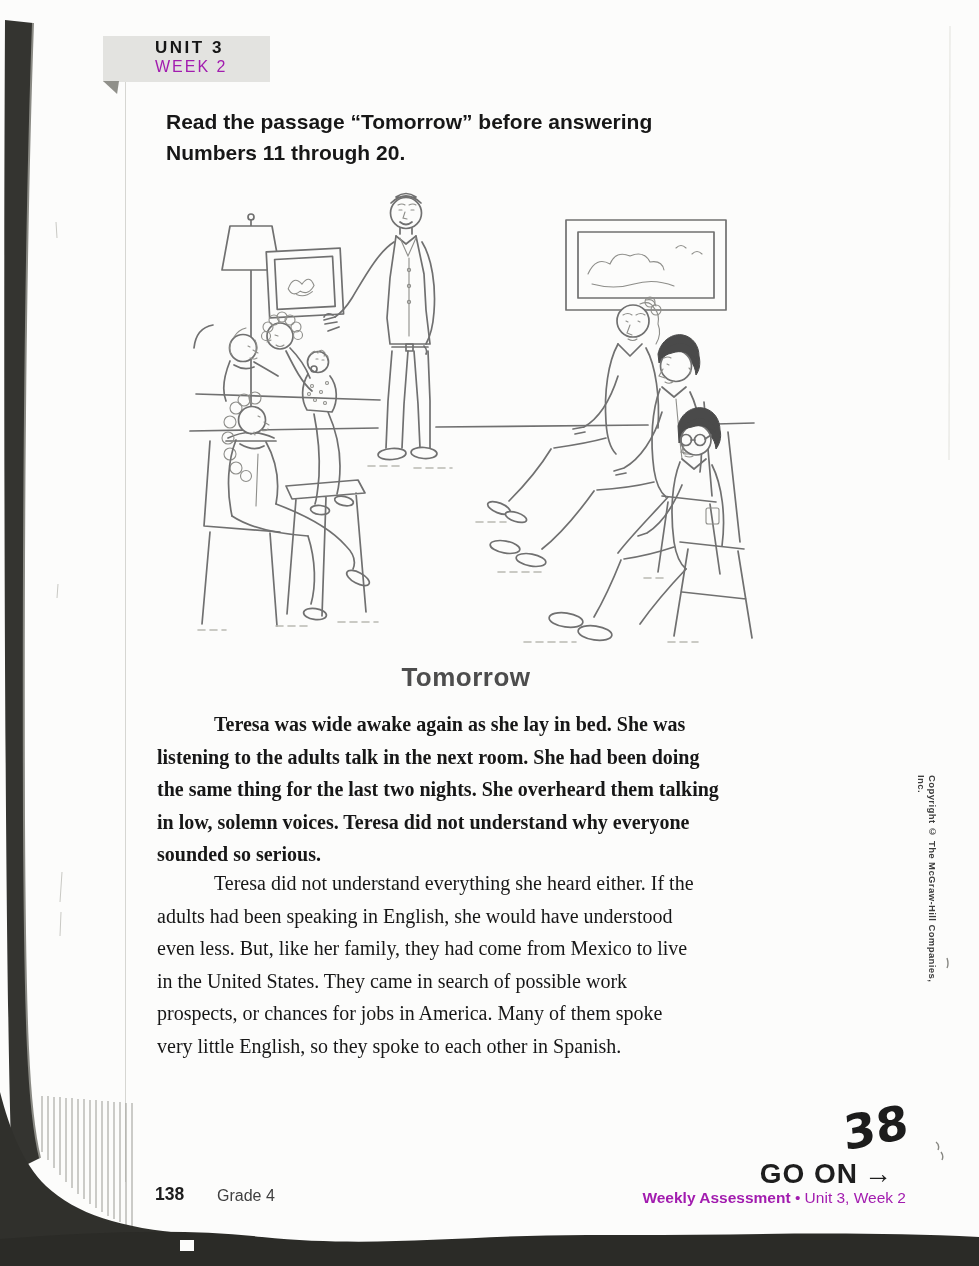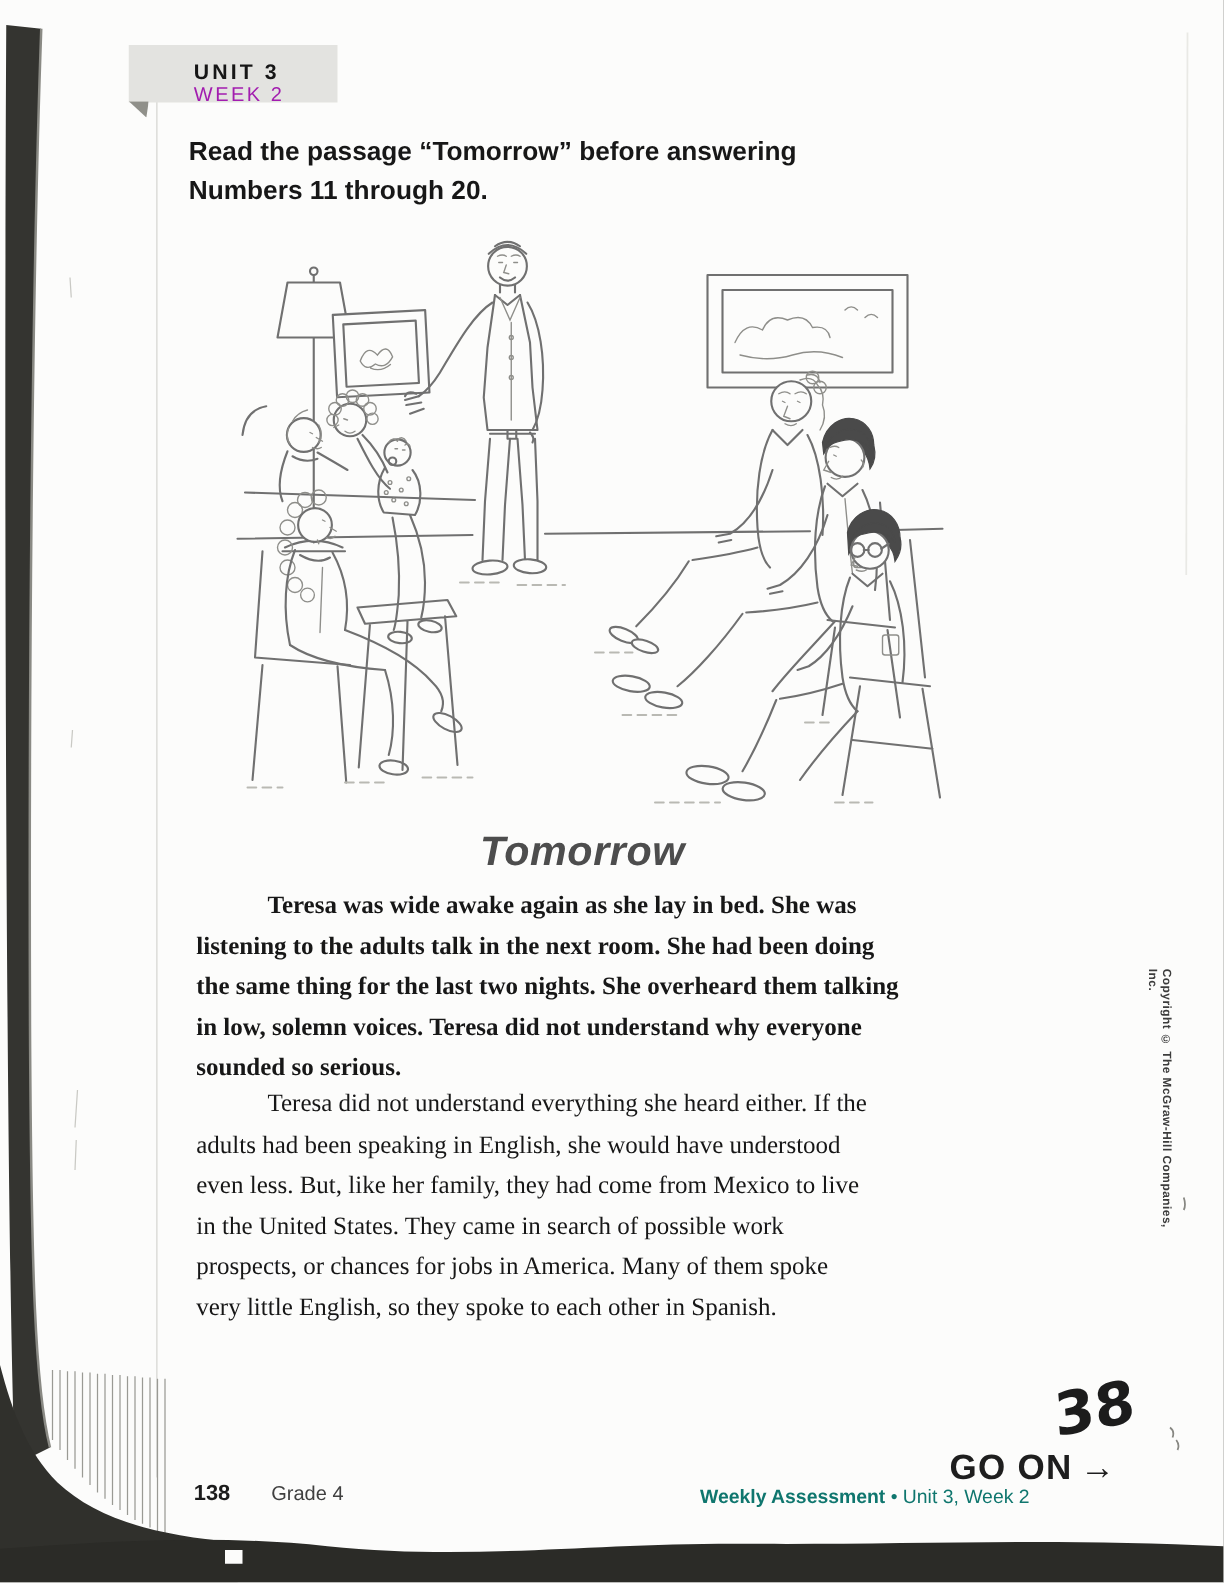--- a/index.html
+++ b/index.html
@@ -16,48 +16,48 @@
     position:relative;width:979px;height:1266px;margin:0 auto;
     background:var(--paper);overflow:hidden;
   }
   .abs{position:absolute;}
   svg{display:block;}
 
   
   .badge{
     left:103px;top:36px;width:167px;height:46px;
     background:var(--badge-bg);
-    padding:12px 0 0 52px;box-sizing:border-box;
+    padding:2px 0 0 52px;box-sizing:border-box;
   }
   .badge::after{
     content:"";position:absolute;left:0px;bottom:-12px;width:16px;height:13px;
     background:#90908a;clip-path:polygon(0 0,100% 0,88% 100%);
   }
   .badge-unit{font-size:17px;font-weight:bold;letter-spacing:2.5px;color:#161616;line-height:19px;}
   .badge-week{font-size:16px;letter-spacing:2px;color:#a21caf;line-height:19px;}
 
   
   .instruction{
-    left:151px;top:106px;width:560px;
+    left:166px;top:106px;width:560px;
     font-size:21px;font-weight:bold;color:#171717;line-height:31px;
     white-space:pre-line;
   }
 
   
   .illustration{left:168px;top:186px;width:592px;height:472px;}
   .sk{stroke:var(--sketch);fill:none;stroke-width:1.7;stroke-linecap:round;stroke-linejoin:round;}
   .skthin{stroke:#8e8e8a;fill:none;stroke-width:1.1;stroke-linecap:round;}
   .shadow{stroke:#b9b9b3;fill:none;stroke-width:1.6;stroke-dasharray:7 5;stroke-linecap:round;}
   .hairfill{fill:#4a4a4a;stroke:#4a4a4a;stroke-width:1;}
   .paperfill{fill:var(--paper);}
 
   
   .passage-title{
     left:157px;top:662px;width:618px;text-align:center;
-    font-size:33px;font-weight:bold;letter-spacing:0.5px;color:var(--title-gray);font-style:italic;
+    font-size:26px;font-weight:bold;letter-spacing:0.5px;color:var(--title-gray);
   }
   .para{
     left:157px;color:#171717;
     font-family:"Liberation Serif","DejaVu Serif",serif;
     font-size:20px;line-height:32.5px;white-space:pre;text-indent:57px;
   }
   .para1{top:708px;font-weight:bold;}
   .para2{top:867px;}
 
   
@@ -75,21 +75,21 @@
   }
   .goon{
     left:640px;top:1158px;width:253px;text-align:right;
     font-size:28px;font-weight:800;letter-spacing:1px;color:#1e1e1e;
   }
   .goon .arrow{font-weight:bold;margin-left:6px;}
 
   
   .footer-num{left:155px;top:1184px;font-size:17.5px;font-weight:bold;color:#1c1c1c;}
   .footer-grade{left:217px;top:1187px;font-size:16px;color:#404040;}
-  .footer-right{left:560px;top:1189px;width:346px;text-align:left;font-size:15.5px;color:#0f766e;}
+  .footer-right{left:560px;top:1189px;width:346px;text-align:right;font-size:15.5px;color:#a21caf;}
   .footer-right .b{font-weight:bold;}
 
   .artifacts{left:0;top:0;pointer-events:none;}
 </style>
 </head>
 <body>
 
 <div class="sheet">
 
   <svg class="abs artifacts" width="979" height="1266" viewBox="0 0 979 1266">

